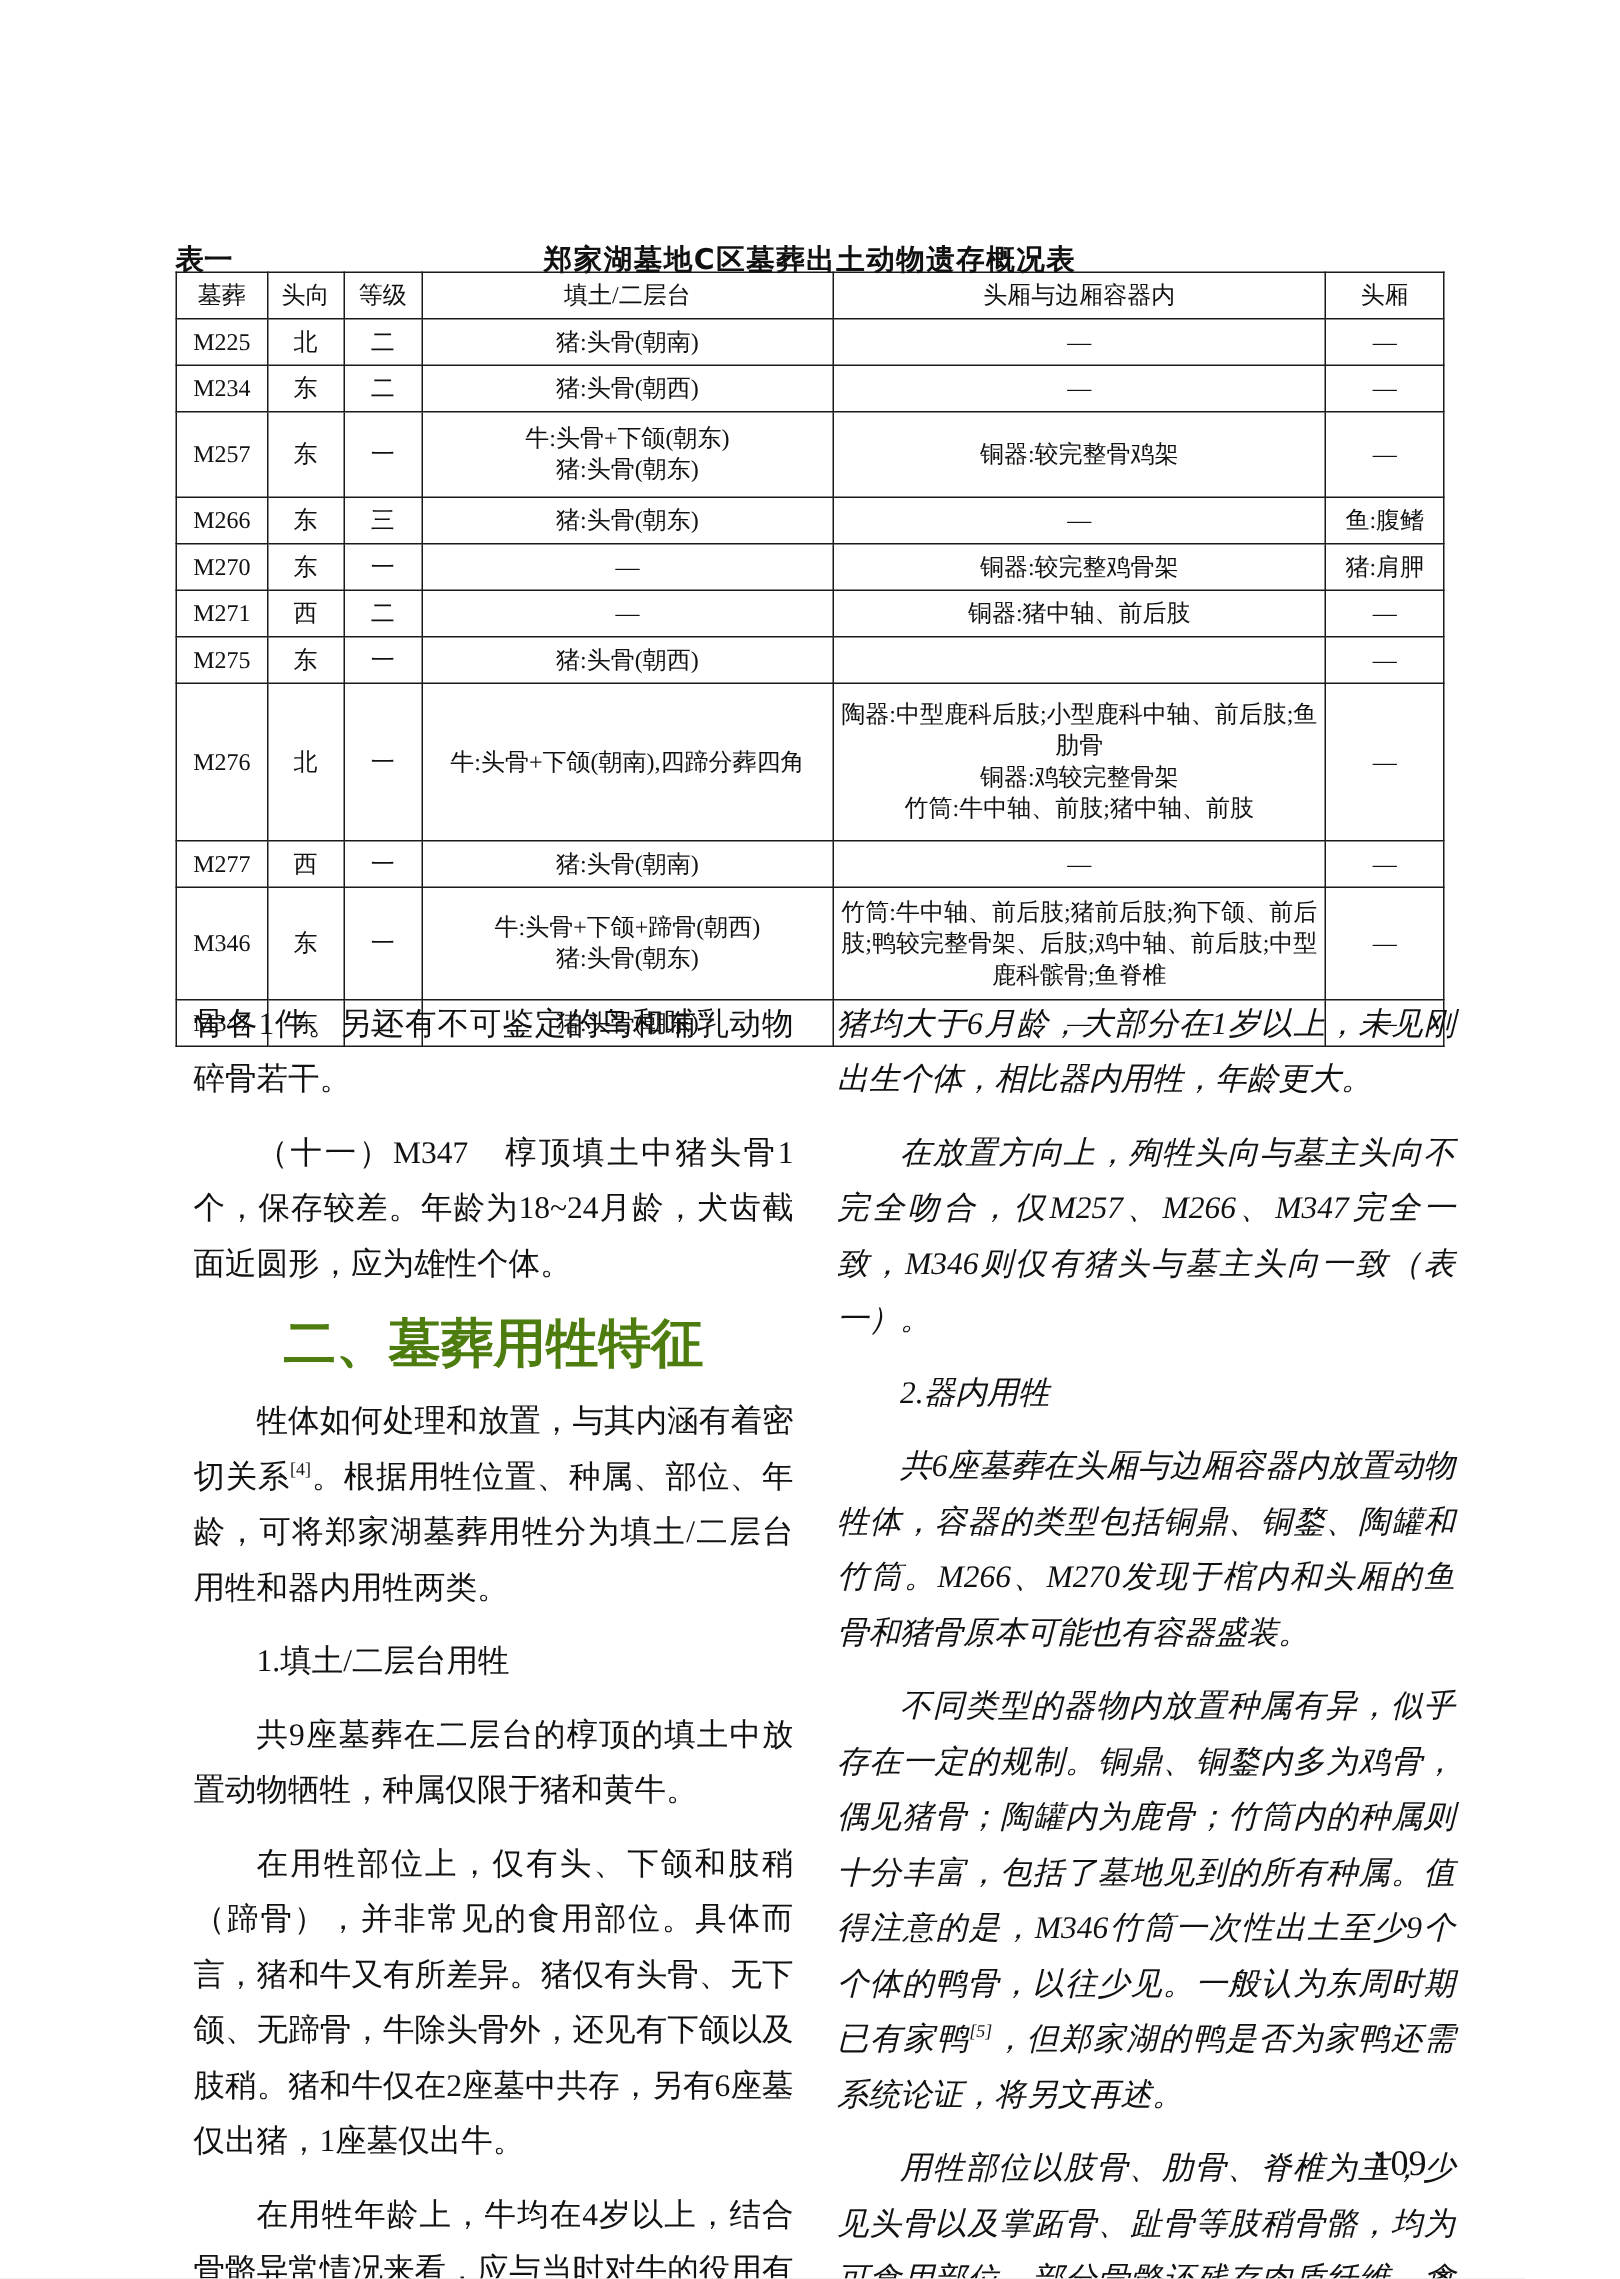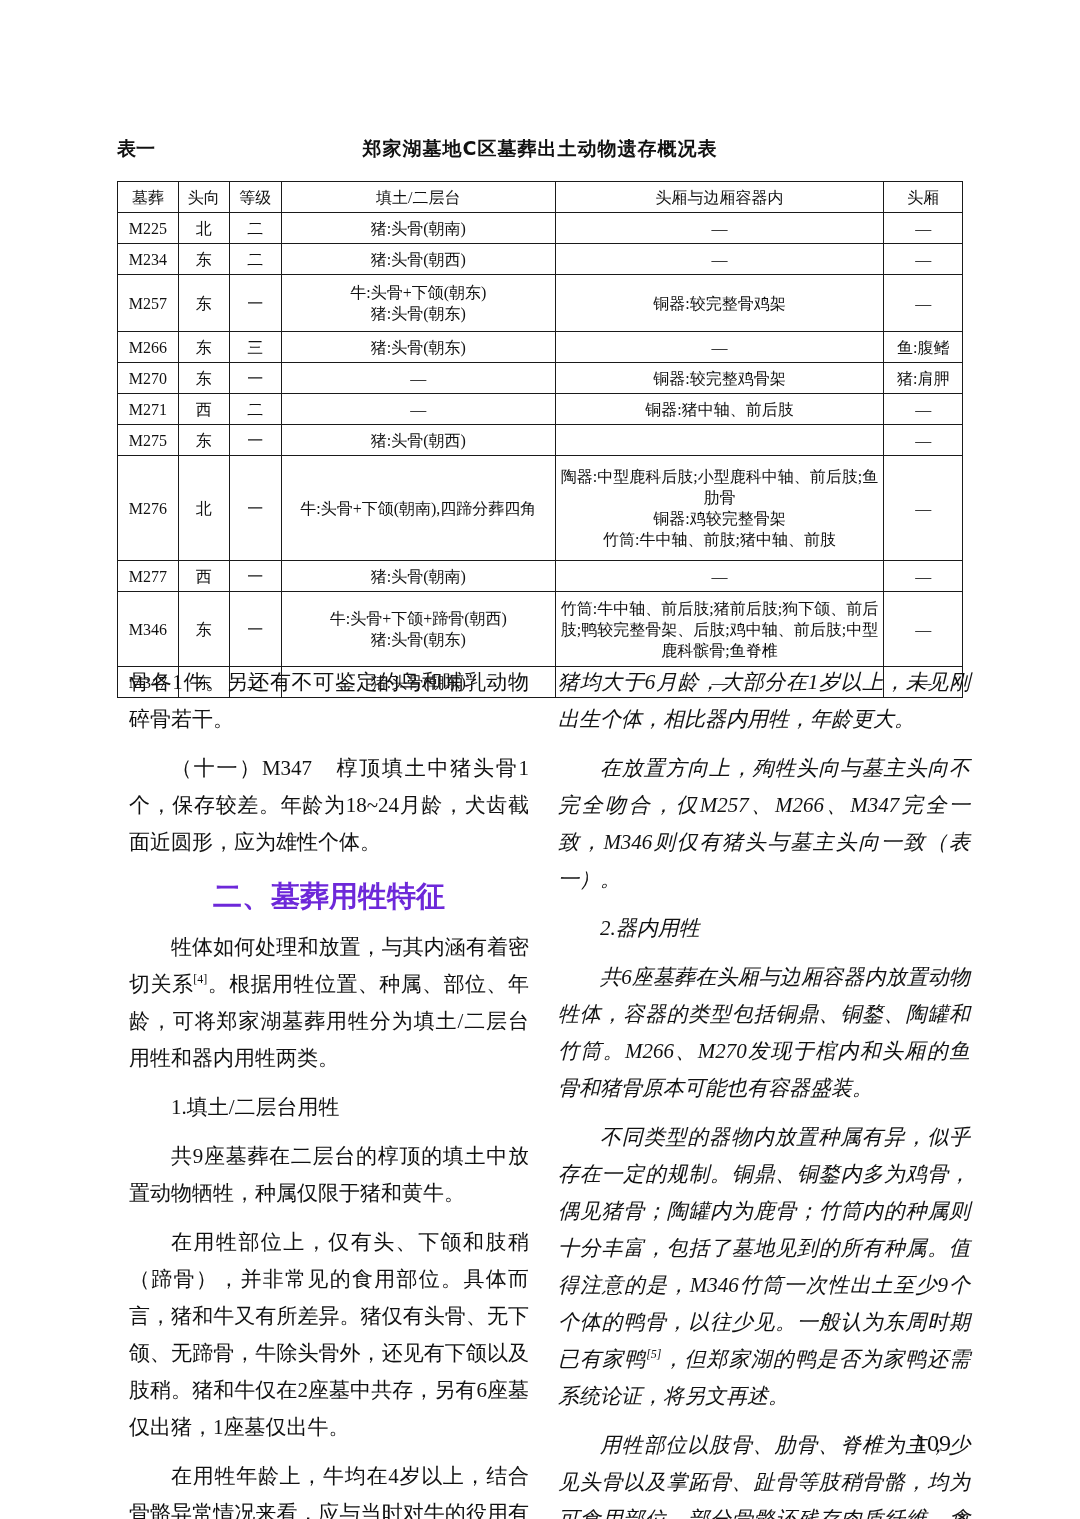--- a/index.html
+++ b/index.html
@@ -1,20 +1,20 @@
 <!DOCTYPE html>
 <html><head>
 <meta charset="utf-8">
 <style>
   html,body{margin:0;padding:0;background:#e8e8e8;}
   .page{position:relative;width:1080px;height:1519px;background:#ffffff;margin:0 auto;
         font-family:"Liberation Serif","DejaVu Serif",serif;color:#111;overflow:hidden;}
 
   
-  .caption-row{position:absolute;left:117px;top:136px;width:846px;height:30px;}
+  .caption-row{position:absolute;left:117px;top:160px;width:846px;height:30px;}
   .caption-label{position:absolute;left:0;top:0;font-family:"DejaVu Sans","Liberation Sans",sans-serif;
         font-weight:bold;font-size:19px;}
   .caption-title{position:absolute;left:0;right:0;text-align:center;
         font-family:"DejaVu Sans","Liberation Sans",sans-serif;font-weight:bold;font-size:19px;letter-spacing:1px;}
 
   
   table.remains{position:absolute;left:117px;top:181px;width:846px;border-collapse:collapse;
         font-size:16px;line-height:21px;padding-left:40px;}
   table.remains th,table.remains td{border:1.5px solid #1a1a1a;padding:3px 5px;font-weight:normal;
         vertical-align:middle;}
@@ -26,21 +26,21 @@
   tr.h3 td{height:68px;}
   tr.h4 td{height:98px;}
 
   
   .col{position:absolute;top:652px;font-size:21px;line-height:37px;text-align:justify;}
   .col-left{left:117px;width:424px;}
   .col-right{left:546px;width:436px;font-style:italic;}
   .col p{margin:12px;}
   p.ind{text-indent:2em;}
   h2.section{margin:14px 0 11px 0;text-align:center;font-family:"DejaVu Sans","Liberation Sans",sans-serif;
-        font-weight:bold;font-size:29px;line-height:42px;color:#6d28d9;}
+        font-weight:bold;font-size:35px;line-height:42px;color:#4d7c0f;}
   sup.fn{font-size:12px;line-height:0;vertical-align:super;}
 
   .page-number{position:absolute;left:903px;top:1430px;width:60px;text-align:center;font-size:24px;}
 </style>
 </head>
 <body>
 
 <div class="page">
 
   <div class="caption-row">

